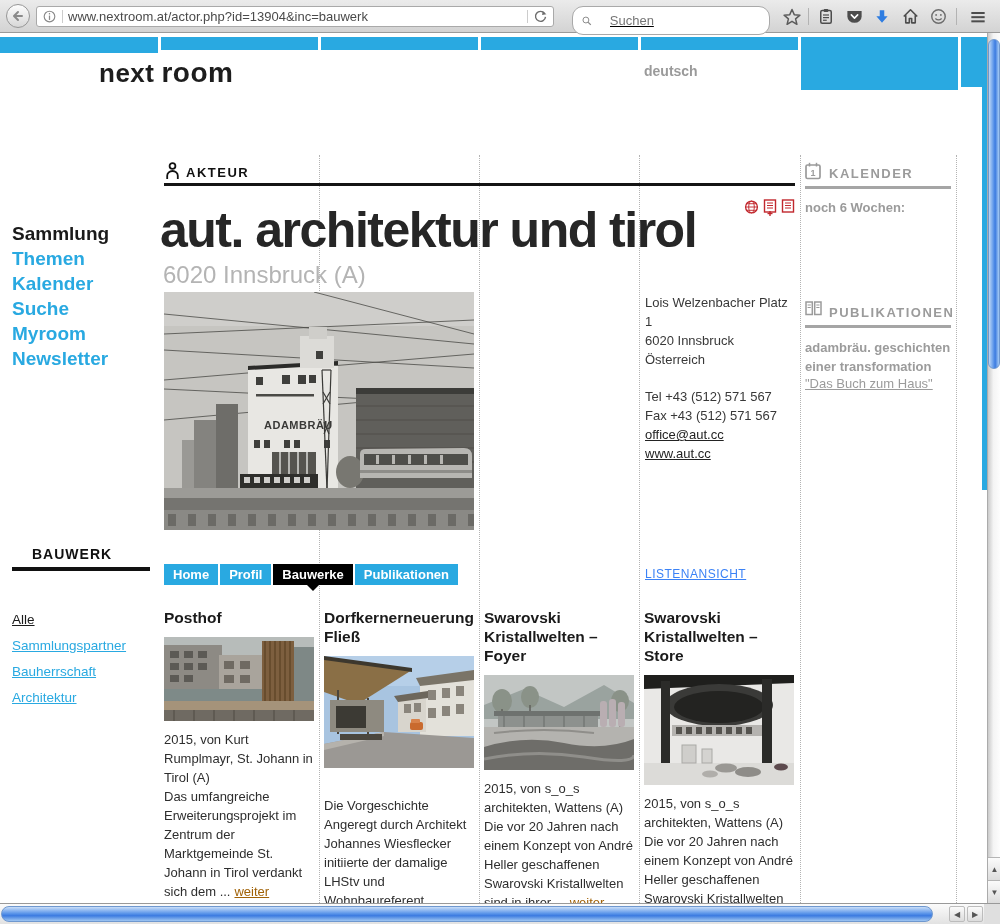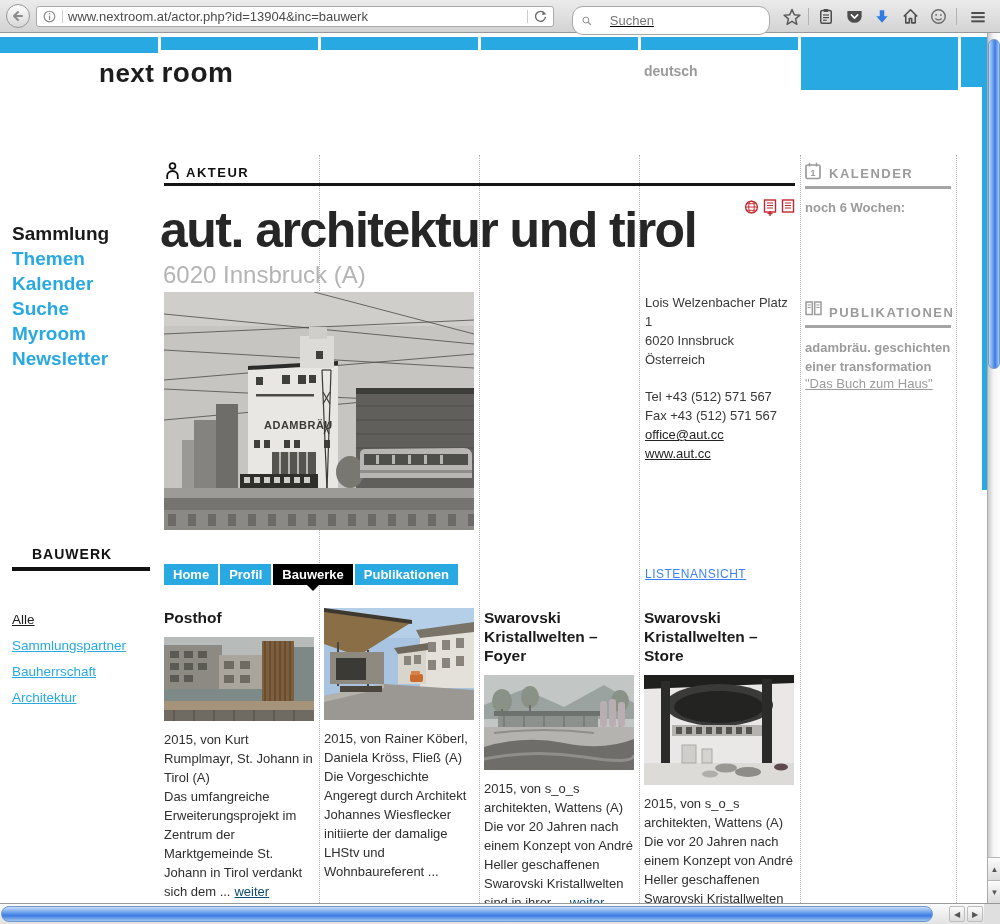--- a/index.html
+++ b/index.html
@@ -101,21 +101,21 @@
   .bw-links a { display:block; font-size:13.5px; margin-bottom:11px; color:#29a9e1;
                 text-decoration:underline; cursor:pointer; }
   .bw-links a.bw-black { color:#1a1a1a; }
 
   
   .card { position:absolute; top:608px; width:150px; z-index:1; }
   .card.c0 { left:164px; } .card.c1 { left:324px; } .card.c2 { left:484px; } .card.c3 { left:644px; }
   .card-title { font-size:15.5px; font-weight:800; line-height:19px; color:#1a1a1a; margin-bottom:10px; }
   .card-img { display:block; width:150px; margin-bottom:9px; cursor:pointer; }
   .card-text { font-size:13px; line-height:19px; color:#2e2e2e; }
-  .card-text a { color:#0c4a6e; text-decoration:underline; margin-left:4px; cursor:pointer; }
+  .card-text a { color:#a16207; text-decoration:underline; margin-left:4px; cursor:pointer; }
   .card-select { margin-top:5px; display:flex; align-items:center; gap:6px; font-size:13.5px; color:#222; }
   .cb { width:13px; height:13px; border:1px solid #a8a8a8; border-radius:3px; flex:0 0 13px;
         background:linear-gradient(#ffffff,#efefef); box-shadow:inset 0 1px 1px rgba(0,0,0,0.08); cursor:pointer; }
 
   
   .vscroll { position:absolute; left:987px; top:33px; width:13px; height:870px;
              background:linear-gradient(to right,#cacaca,#f4f4f4 45%,#fdfdfd); border-left:1px solid #ababab; z-index:6; }
   .vthumb { position:absolute; left:0px; top:6px; width:12px; height:330px; border-radius:6px;
             background:linear-gradient(to right,#bdd8f7,#5e97ea 45%,#3c7be0 62%,#a8cdf5);
             border:1px solid #6f98cf; cursor:pointer; }
@@ -484,20 +484,21 @@
       <span>Das umfangreiche Erweiterungsprojekt im Zentrum der Marktgemeinde St. Johann in Tirol verdankt sich dem ...</span><a>weiter</a>
     </div>
     <div class="card-select">
       <span class="cb"></span>
       <span>auswählen</span>
     </div>
 
   </div>
 
   <div class="card c1">
+    <div class="card-title">Dorfkernerneuerung Fließ</div>
     <svg class="card-img" viewBox="0 0 150 112">
       <rect width="150" height="112" fill="#a8c4e0"></rect>
       <rect width="150" height="30" fill="#b6cfe8"></rect>
       <polygon points="96,24 150,18 150,80 96,80" fill="#e3e1da"></polygon>
       <polygon points="92,22 150,14 150,24 96,30" fill="#7a7468"></polygon>
       <polygon points="74,42 102,38 102,76 74,76" fill="#d8d5cd"></polygon>
       <polygon points="70,40 104,35 104,42 74,46" fill="#6d675c"></polygon>
       <g fill="#8a857c">
           <rect x="104" y="34" width="8" height="10"></rect>
           <rect x="118" y="32" width="8" height="10"></rect>
@@ -516,21 +517,21 @@
         </g>
       <rect x="6" y="44" width="54" height="32" fill="#8e8a80"></rect>
       <rect x="12" y="50" width="30" height="22" fill="#3c3a34"></rect>
       <polygon points="0,112 150,112 150,82 60,76 0,88" fill="#9b9894"></polygon>
       <polygon points="0,88 60,76 60,80 0,94" fill="#b5b2ac"></polygon>
       <rect x="16" y="78" width="42" height="6" fill="#4a463e"></rect>
       <rect x="86" y="66" width="13" height="8" rx="2" fill="#c96a2e"></rect>
       <rect x="87" y="63" width="9" height="4" rx="1" fill="#d8824a"></rect>
     </svg>
     <div class="card-text">
-      <span>2015, von Rainer Köberl, Daniela Kröss, Fließ (A)</span><br>
+      <br>
       <span>Die Vorgeschichte Angeregt durch Architekt Johannes Wiesflecker initiierte der damalige LHStv und Wohnbaureferent ...</span>
     </div>
 
   </div>
 
   <div class="card c2">
     <div class="card-title">Swarovski Kristallwelten – Foyer</div>
     <svg class="card-img" viewBox="0 0 150 95">
       <rect width="150" height="95" fill="#c2c6c4"></rect>
       <polygon points="0,30 40,14 80,32 120,10 150,28 150,44 0,44" fill="#9aa39f"></polygon>

